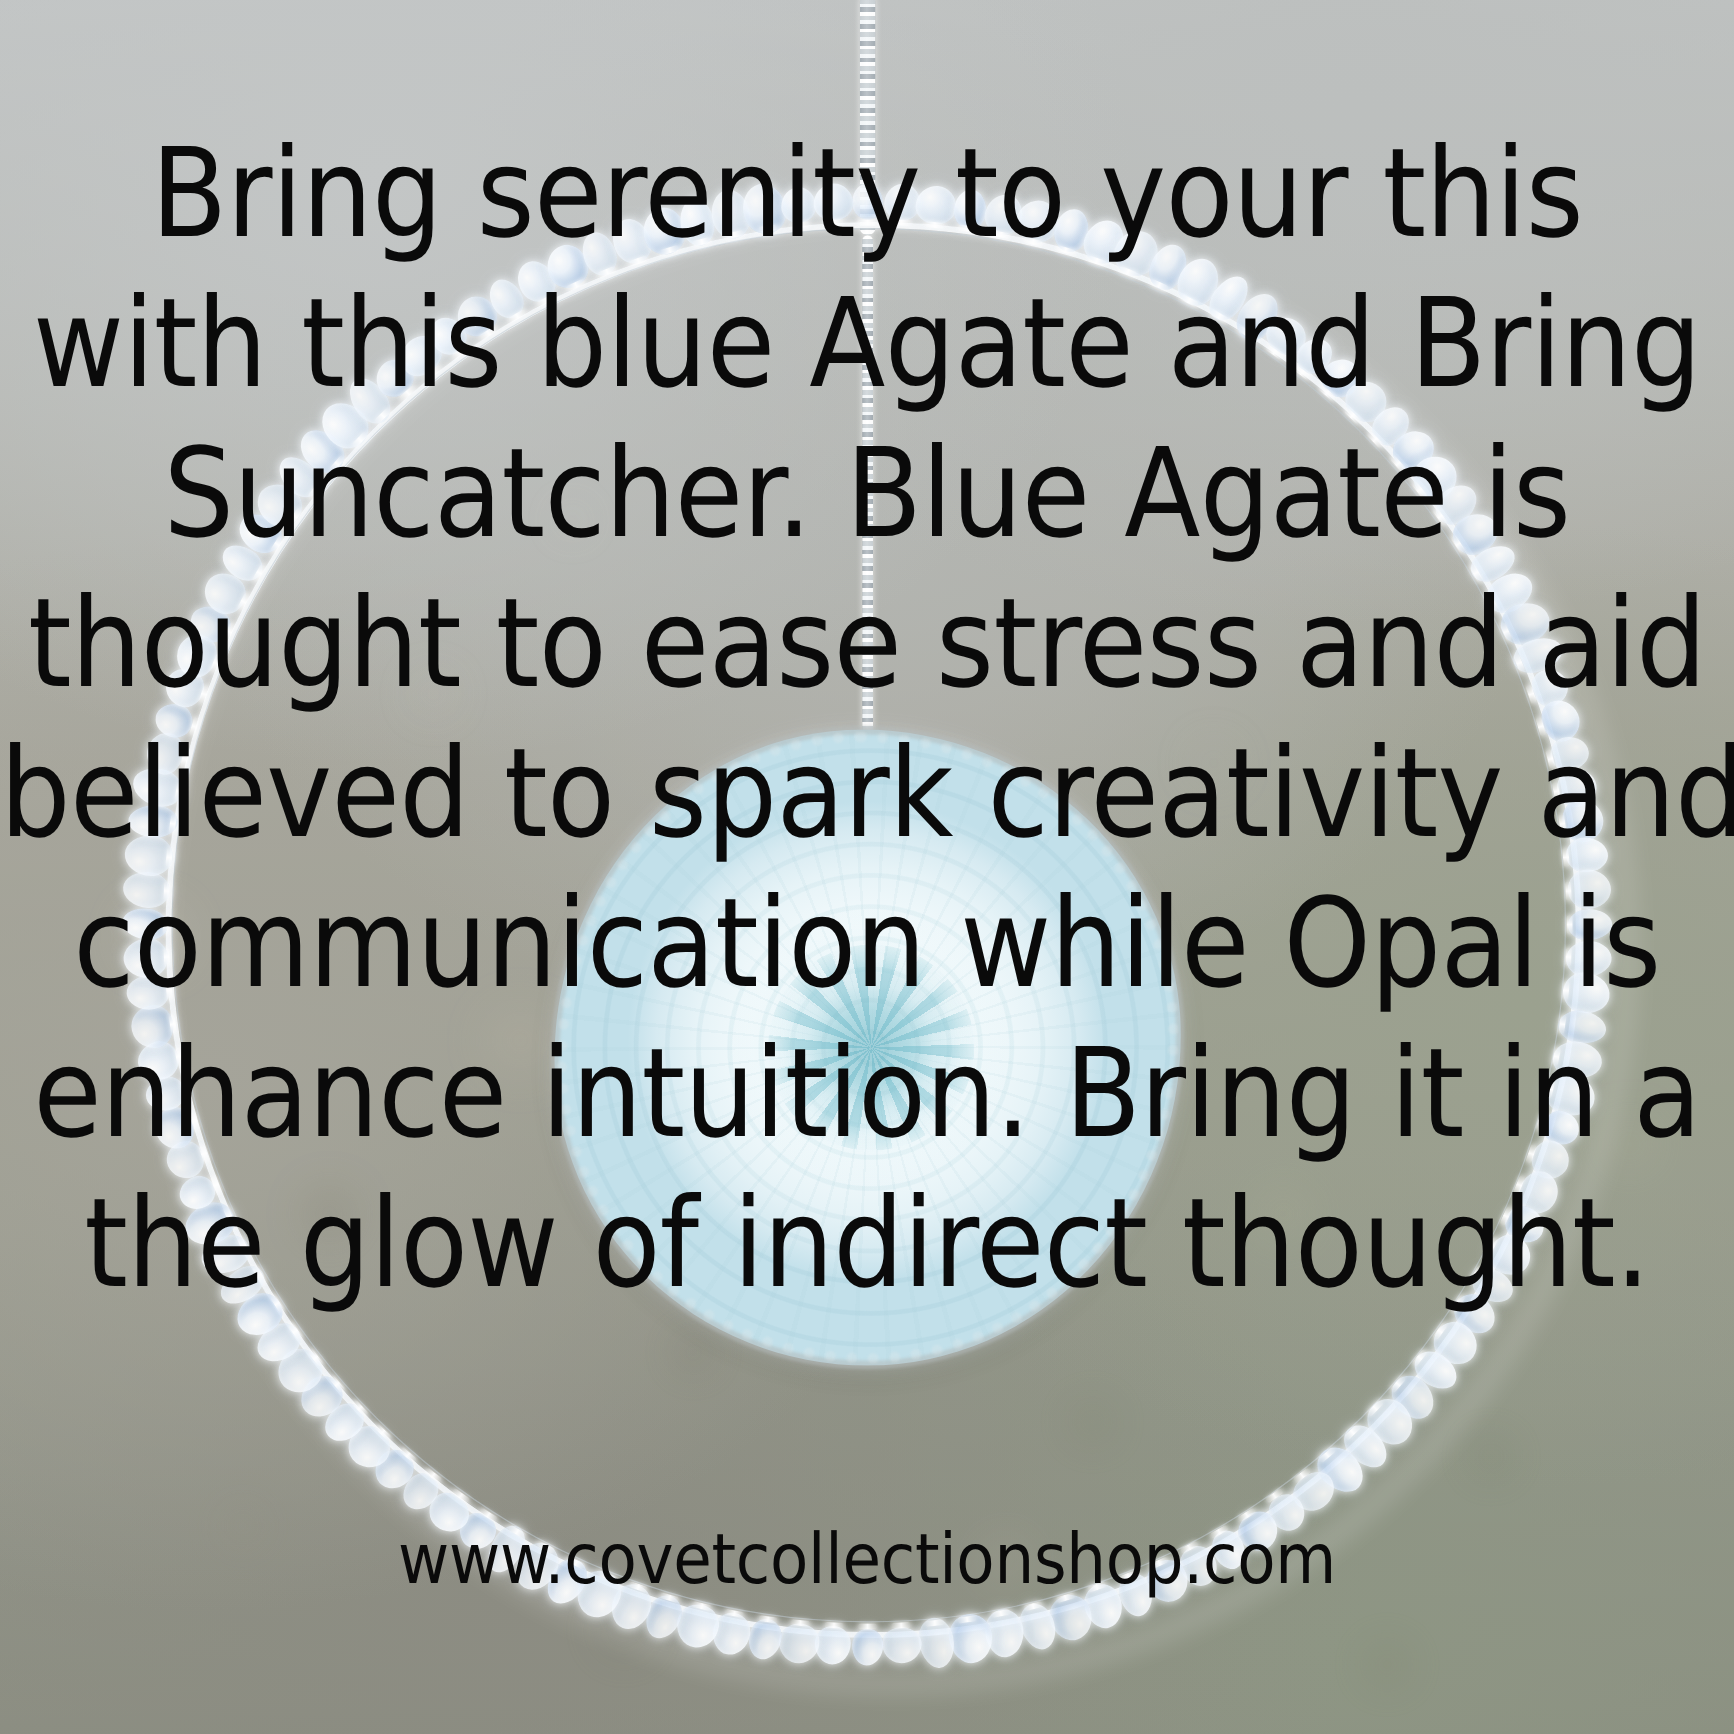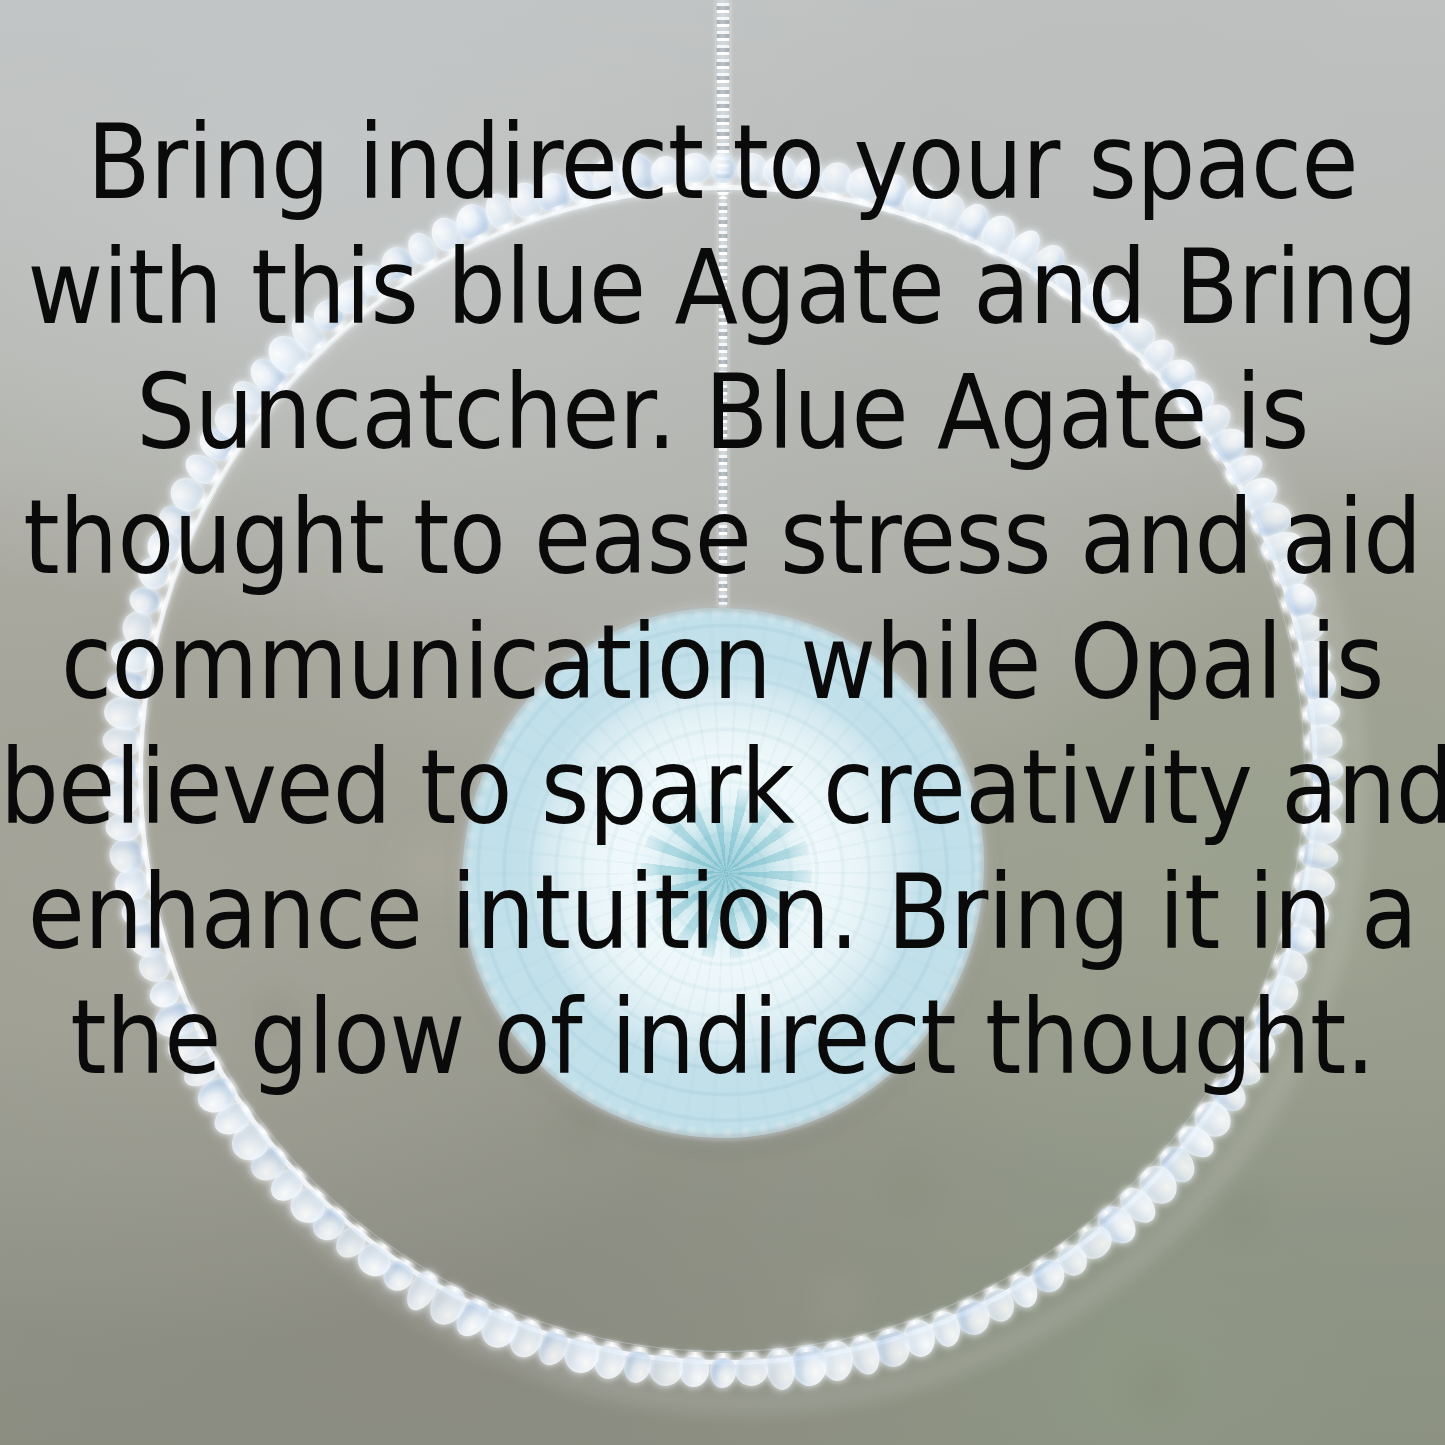--- a/index.html
+++ b/index.html
@@ -447,24 +447,25 @@
         <div class="agate-bands"></div>
         <div class="agate-needles"></div>
         <div class="agate-core"></div>
       </div>
       <div class="agate-rim"></div>
       <div class="agate-rim2"></div>
     </div>
   </div>
 
   <div class="copy">
-    <span class="line">Bring indirect to your space</span>
+    <span class="line">Bring serenity to your this</span>
     <span class="line">with this blue Agate and Bring</span>
     <span class="line">Suncatcher. Blue Agate is</span>
     <span class="line">thought to ease stress and aid</span>
+    <span class="line">believed to spark creativity and</span>
     <span class="line">communication while Opal is</span>
-    <span class="line">believed to spark creativity and</span>
     <span class="line">enhance intuition. Bring it in a</span>
     <span class="line">the glow of indirect thought.</span>
   </div>
 
+  <div class="url">www.covetcollectionshop.com</div>
 
 </div>
 
 </body></html>

